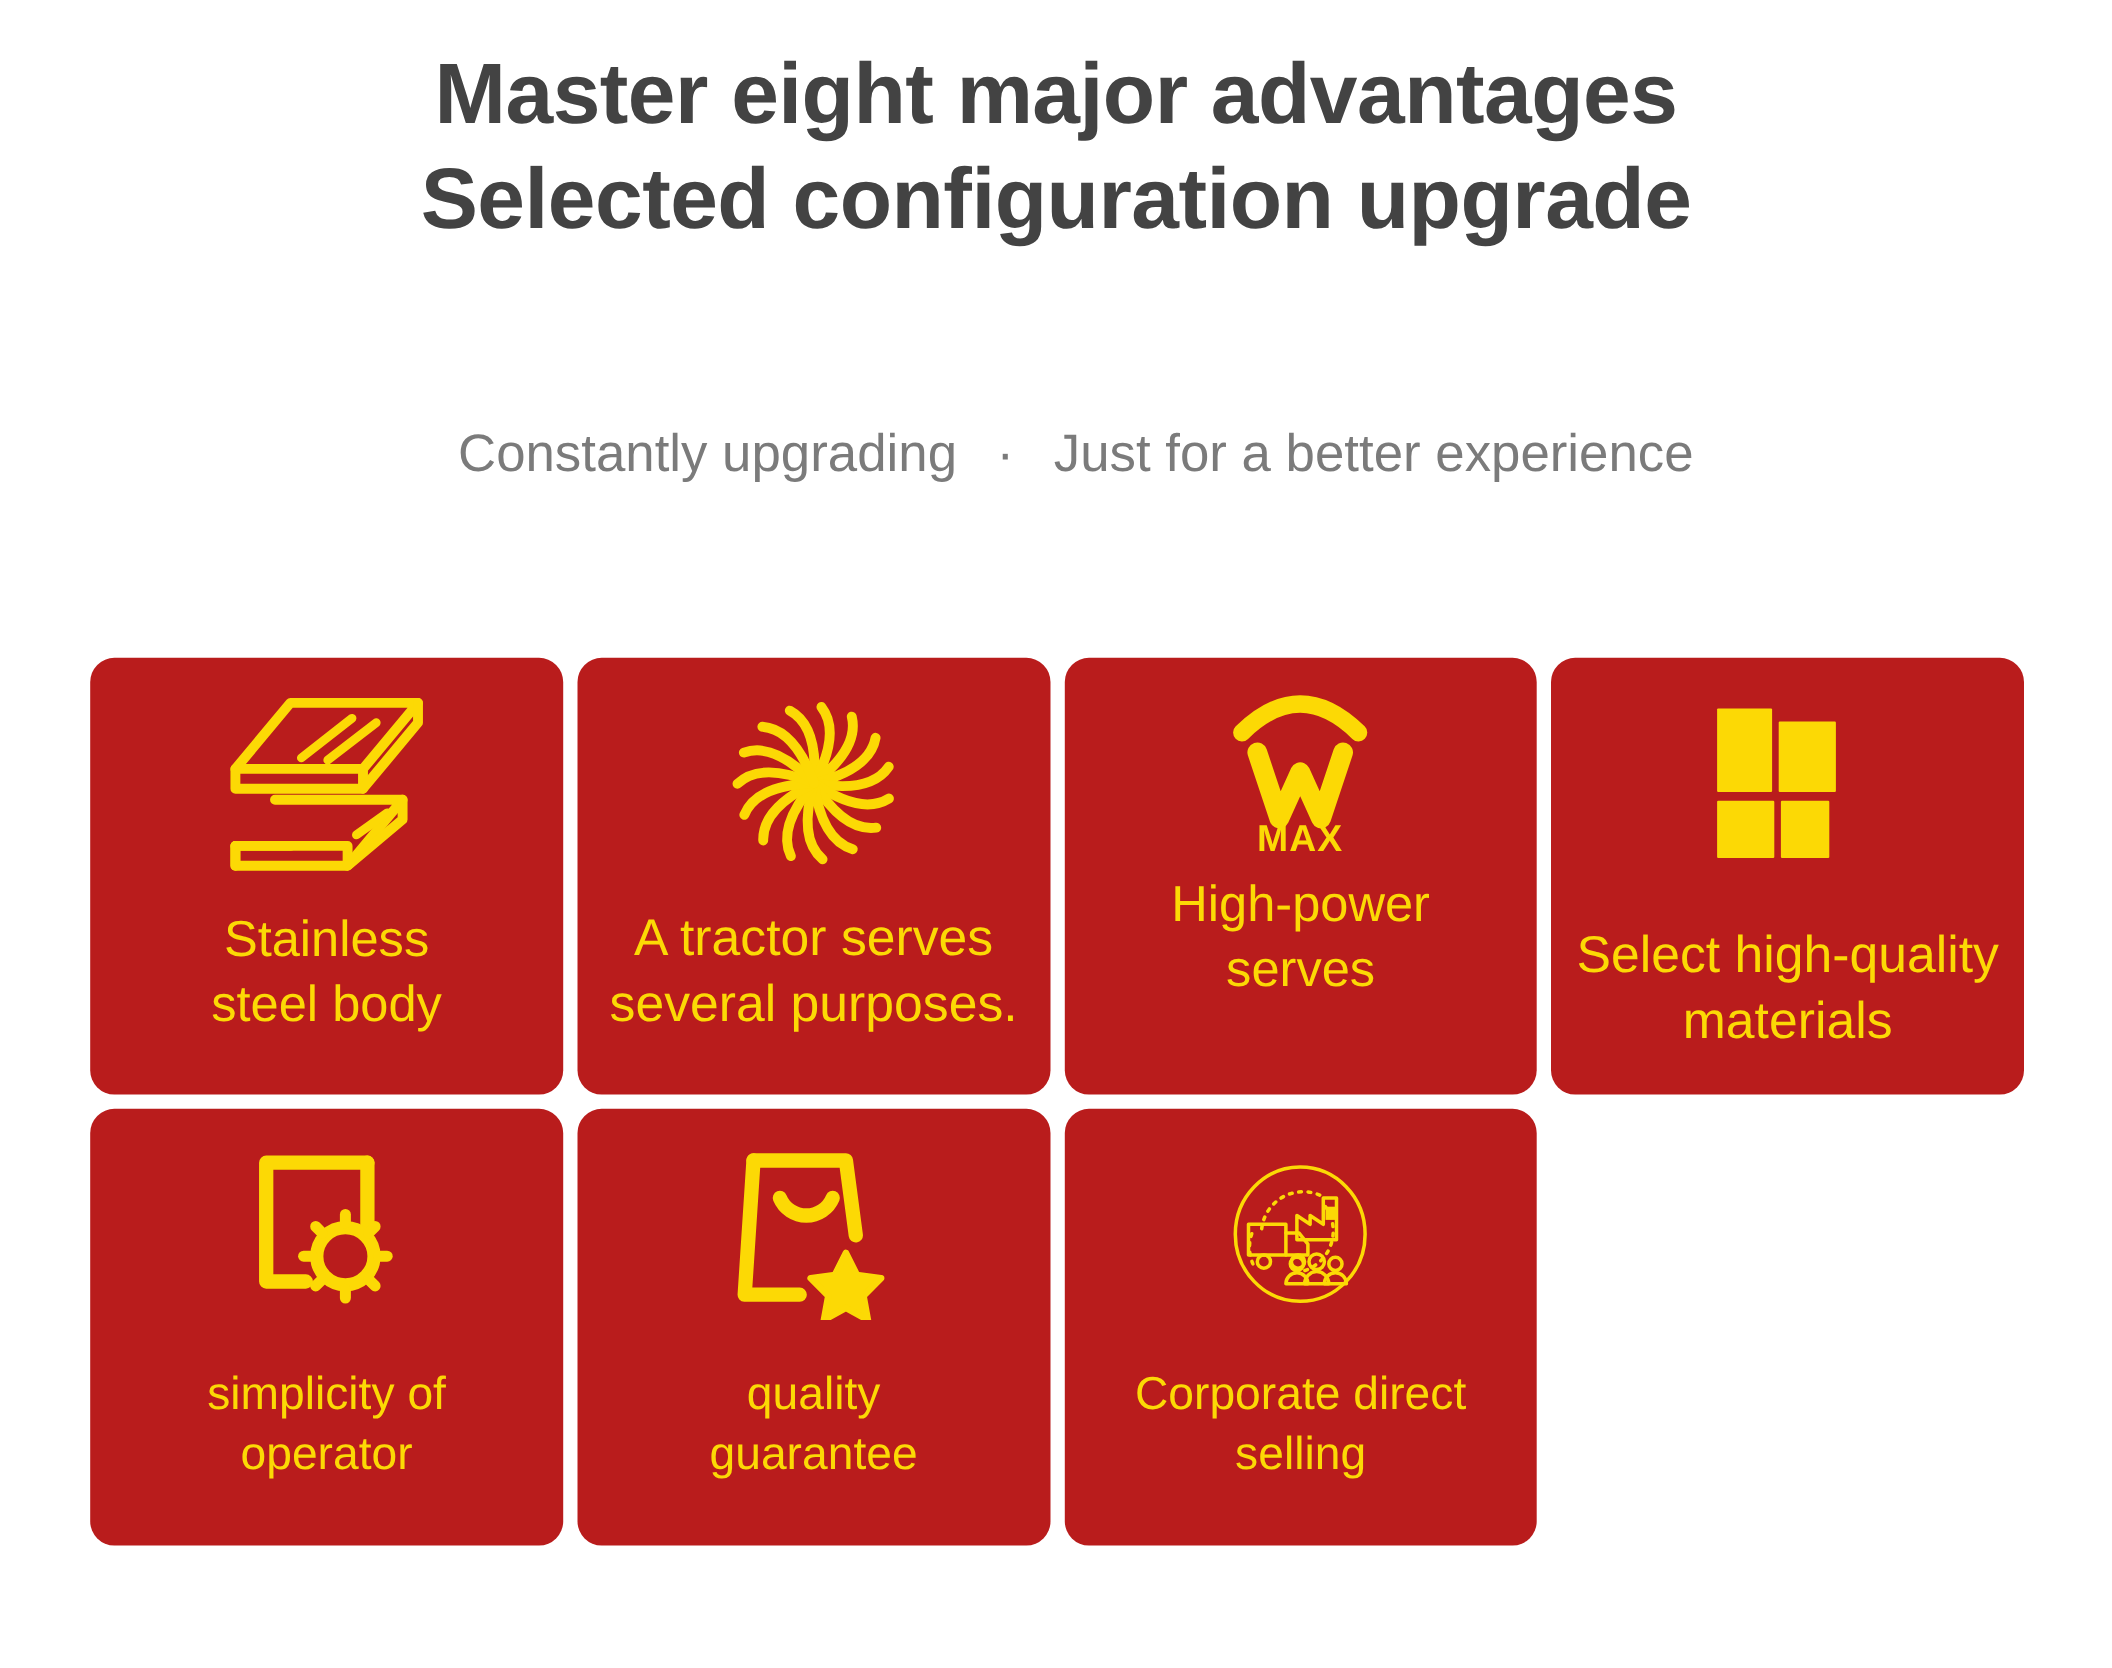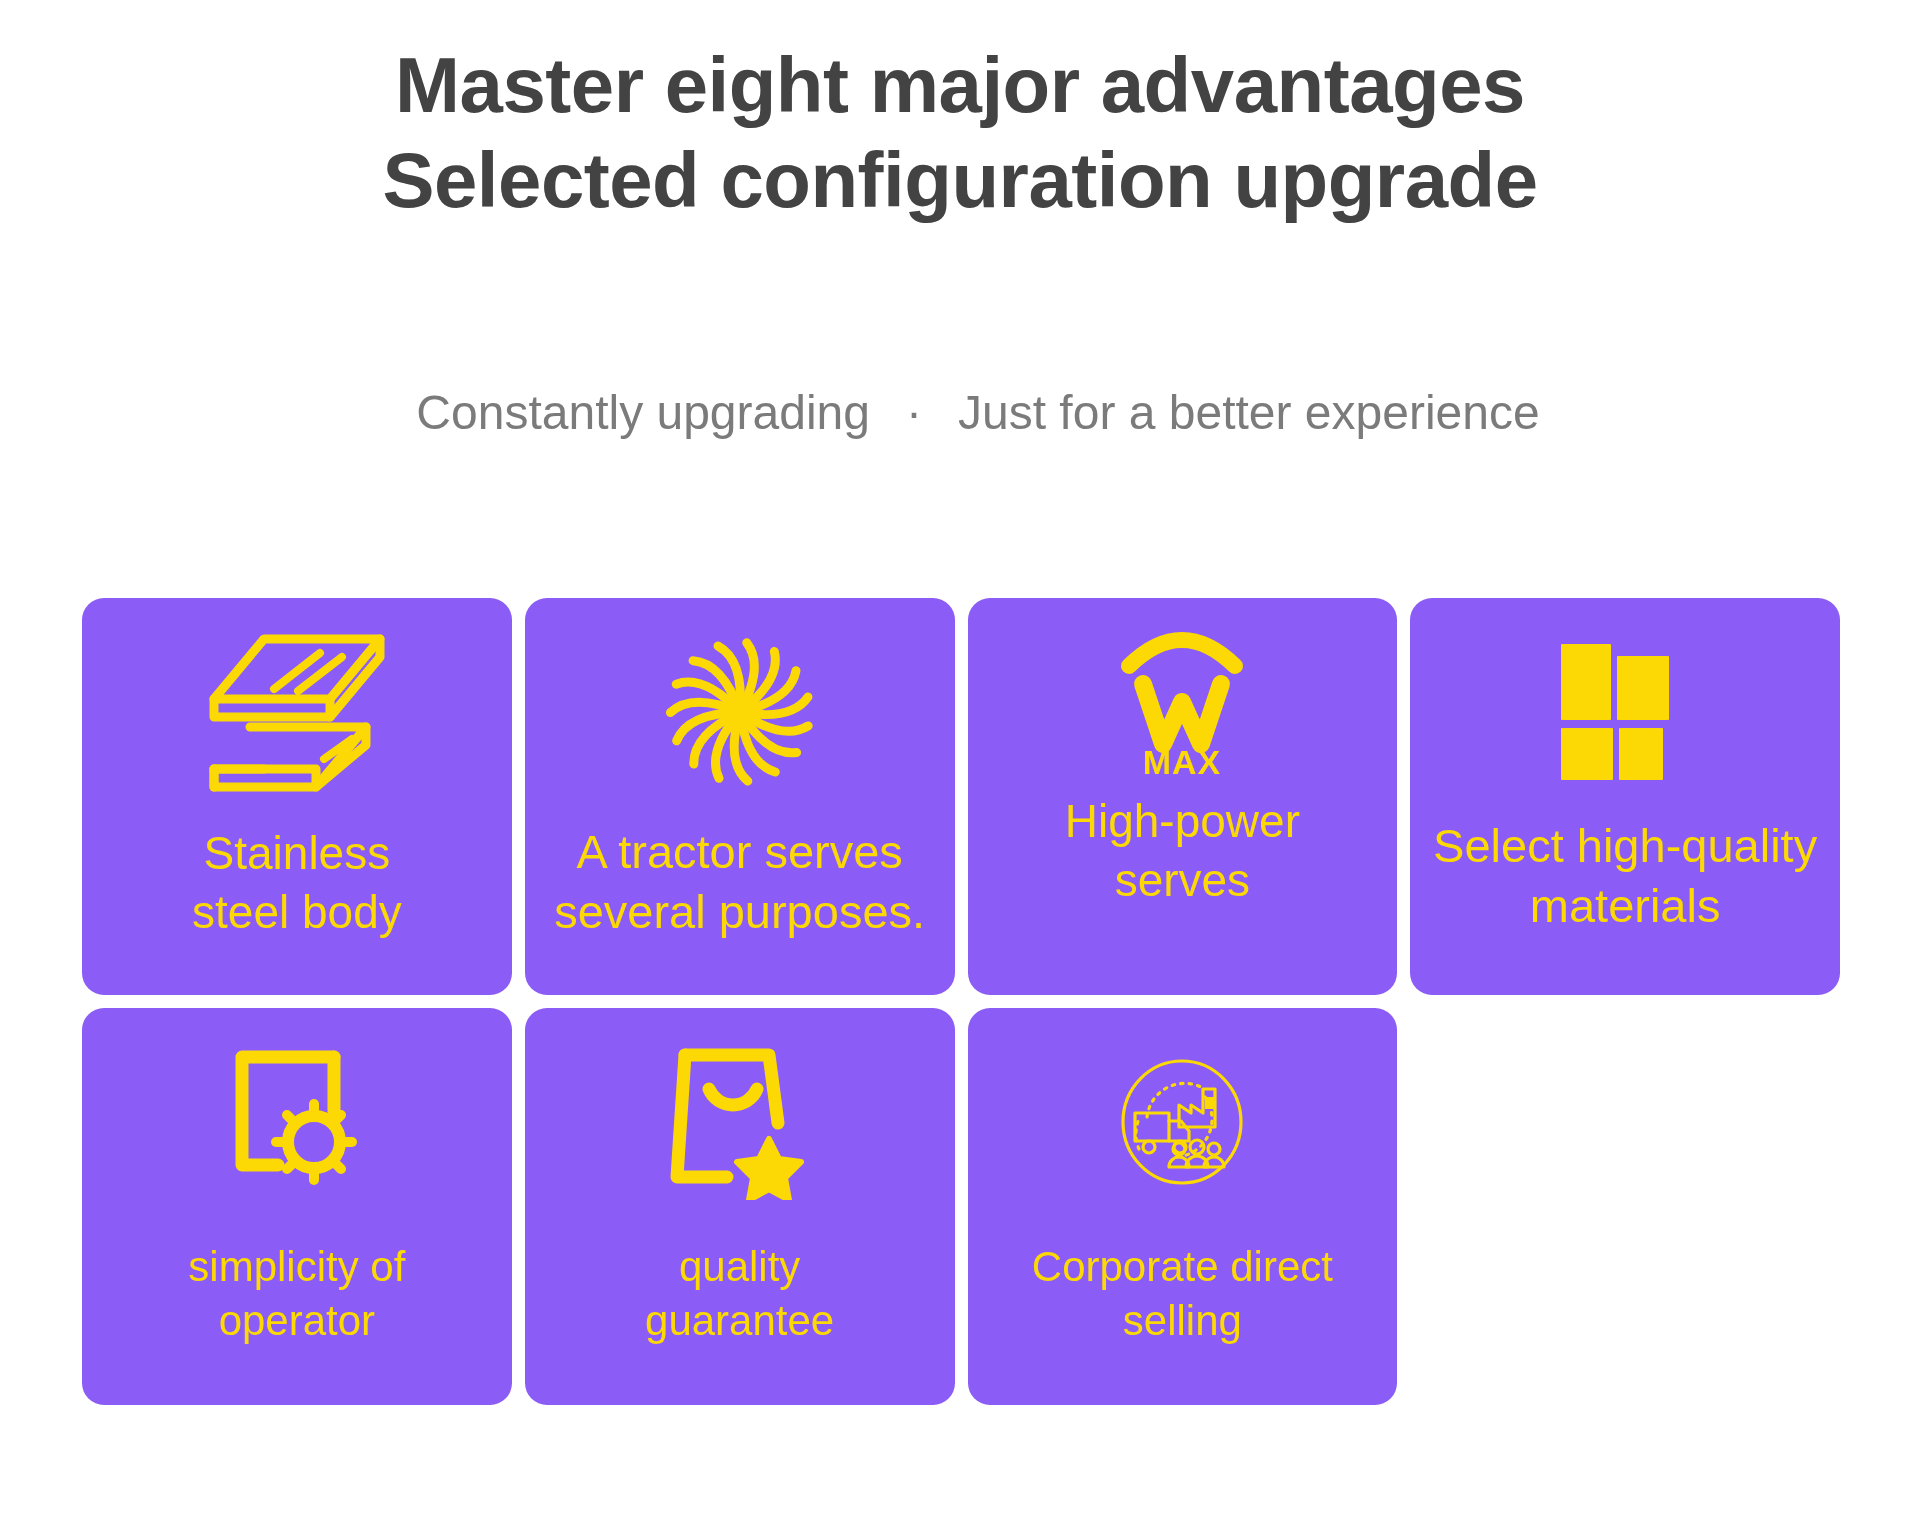--- a/index.html
+++ b/index.html
@@ -56,21 +56,21 @@
     top: 598px;
     width: 1758px;
     display: grid;
     grid-template-columns: repeat(4, 1fr);
     grid-auto-rows: 397px;
     column-gap: 13px;
     row-gap: 13px;
   }
   .card {
     position: relative;
-    background: #8b5cf6;
+    background: #b91c1c;
     border-radius: 22px;
     display: flex;
     flex-direction: column;
     align-items: center;
     justify-content: flex-start;
     overflow: hidden;
   }
   .icon-box {
     width: 100%;
     height: 218px;
@@ -90,21 +90,21 @@
     white-space: pre-line;
   }
   .label-lg { font-size: 46px; }
   .label-md { font-size: 42px; }
   .label-sm { font-size: 47px; }
 
   
   .card.c4 .icon-box { height: 200px; padding-top: 0; }
   .card.c4 .card-label { margin-top: -6px; }
   .card.c3 .card-label { margin-top: 6px; }
-  .card.c5 .card-label { }
+  .card.c5 .card-label { margin-top: 22px; }
   .card.c6 .card-label { margin-top: 14px; }
   .card.c7 .card-label { margin-top: 14px; }
   .card.c8 .card-label { margin-top: 14px; }
   .card.c1 .card-label { margin-top: 8px; }
   .card.c2 .card-label { margin-top: 14px; }
 </style>
 </head>
 <body>
 
 <div class="page">

